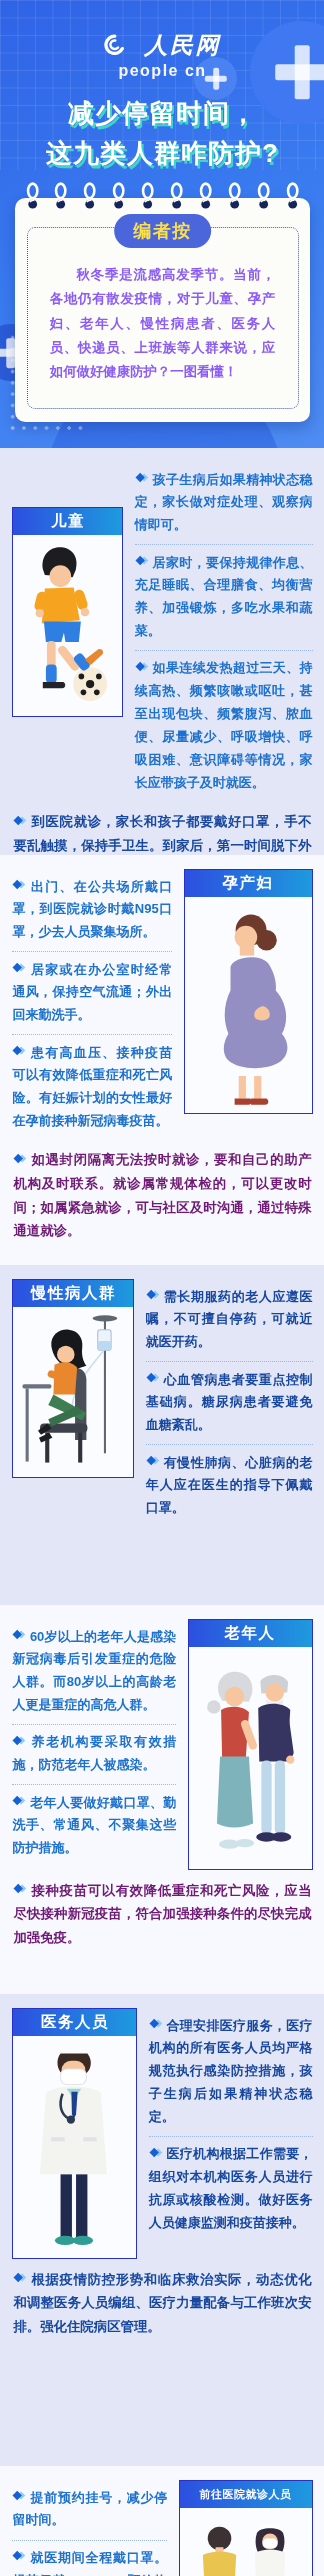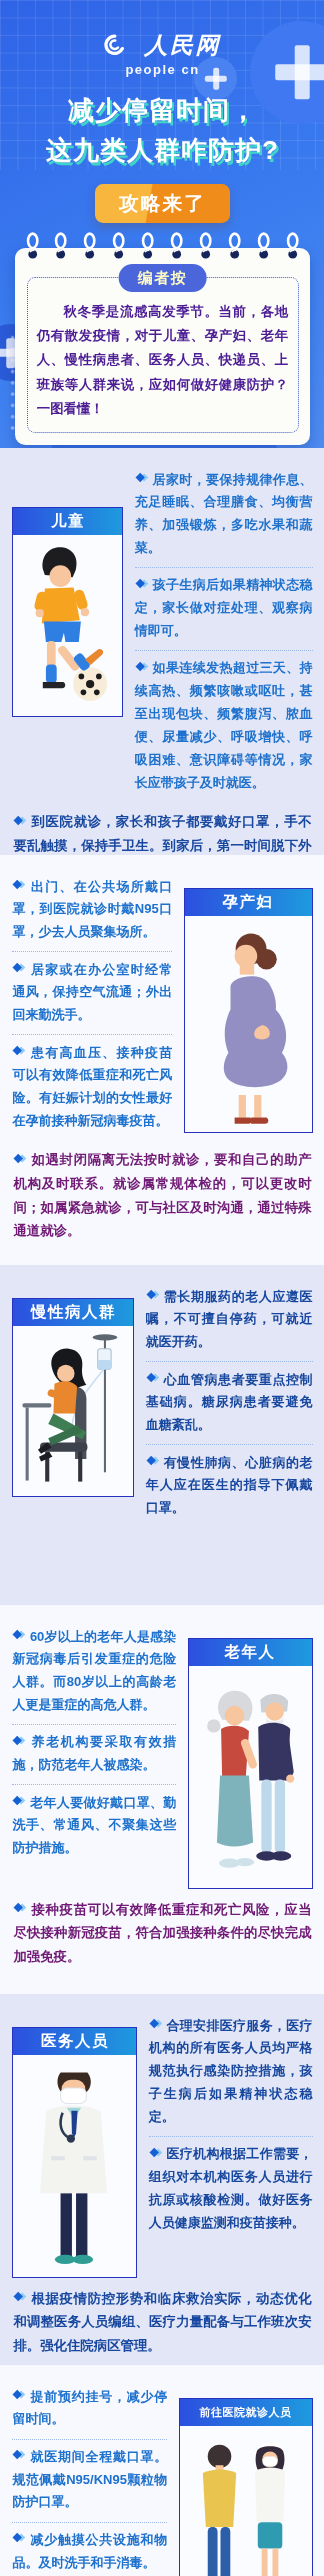--- a/index.html
+++ b/index.html
@@ -13,40 +13,40 @@
   .c1{width:103px;height:103px;right:-28px;top:20.6px;background:#3f78f0;}
   .c2{width:43px;height:43px;right:88px;top:57px;background:#4a82f2;}
   .c3{width:57px;height:57px;left:-18px;bottom:67px;background:#2b5bd8;}
   .c4{width:237px;height:237px;left:46px;bottom:-155px;background:#2e62e2;opacity:.55;}
   .cross::before,.cross::after{content:"";position:absolute;left:50%;top:50%;width:52%;height:15%;background:rgba(255,255,255,.8);border-radius:2.1px;transform:translate(-50%,-50%);}
   .cross::after{transform:translate(-50%,-50%) rotate(90deg);}
   .dots{position:absolute;left:7.2px;bottom:13.4px;width:82px;height:103px;background-image:radial-gradient(rgba(255,255,255,.45) 1.5px,transparent 1.8px);background-size:11.3px 11.3px;}
   .header-inner{position:relative;z-index:2;}
   .logo{display:flex;align-items:center;justify-content:center;gap:19px;padding-top:30px;}
   .logo-cn{font-size:23px;letter-spacing:2.6px;font-style:italic;}
-  .logo-en{font-size:13px;letter-spacing:1.5px;margin-top:1px;opacity:.95;}
+  .logo-en{font-size:16px;letter-spacing:1.5px;margin-top:1px;opacity:.95;}
   .title{margin:14.4px 5.2px 0;font-size:26px;line-height:1.52;letter-spacing:1px;text-shadow:2.1px 2.6px 0 #3fd4c8;font-weight:800;}
   .badge{display:inline-block;margin-top:13.4px;background:linear-gradient(100deg,#f9b63e 40%,#ef8c1a 41%);color:#fff;font-size:19.6px;letter-spacing:2.1px;padding:6.2px 24px;border-radius:8.2px;box-shadow:0 4.1px 9.3px rgba(120,60,0,.25);}
   .note{width:272px;margin:25px auto 0;background:#fcfcf8;border-radius:10.3px;position:relative;padding:15.5px 11.3px 12.4px;box-shadow:0 5.2px 13.4px rgba(15,35,110,.28);}
   .rings{position:absolute;top:-16.5px;left:10.3px;right:10.3px;display:flex;justify-content:space-between;z-index:3;}
   .ring{display:block;line-height:0;}
   .dotted{position:relative;border:1.5px dotted #4058c8;border-radius:8.2px;padding:21.6px 9.3px 10.3px;margin-top:13.4px;}
-  .pill{position:absolute;top:-14px;left:50%;transform:translateX(-50%);background:#4a66da;color:#fef9c3;font-size:15px;letter-spacing:1.5px;padding:4.6px 19.6px;border-radius:515px;white-space:nowrap;}
-  .note-text{margin:0;font-size:13.4px;line-height:1.82;color:#4c1d95;text-align:justify;text-indent:2em;}
+  .pill{position:absolute;top:-14px;left:50%;transform:translateX(-50%);background:#4a66da;color:#fde047;font-size:18px;letter-spacing:1.5px;padding:4.6px 19.6px;border-radius:515px;white-space:nowrap;}
+  .note-text{margin:13px;font-size:13.4px;line-height:1.82;color:#8b5cf6;text-align:justify;text-indent:2em;}
 
   
   .group{position:relative;overflow:hidden;padding:14.4px 12.4px 0;box-sizing:border-box;}
   .group.lav{background:#e2e6f7;}
   .group.lite{background:#f7f9ff;}
-  .s1{height:407px}.s2{height:410px}.s3{height:340px}.s4{height:389px}.s5{height:371px}
+  .s1{height:407px}.s2{height:410px}.s3{height:340px}.s4{height:389px}.s5{height:472px}
   .s6{height:270px}
   .cols{display:flex;gap:11.3px;align-items:flex-start;}
   .side{flex:1;min-width:0;}
   .side-right .card{order:2;}
-  .card{background:#fff;border:1.5px solid #2733c0;flex:0 0 auto;margin-top:19px;box-sizing:content-box;}
+  .card{background:#fff;border:1.5px solid #2733c0;flex:0 0 auto;margin-top:0;box-sizing:content-box;}
   .s1 .card{margin-top:45px;}
   .card-title{height:27px;display:flex;align-items:center;justify-content:center;background:linear-gradient(90deg,#2c4fe0,#1e9ade);color:#fff;font-size:15.5px;letter-spacing:1.5px;white-space:nowrap;}
   .s6 .card-title,.s9 .card-title{font-size:11px;letter-spacing:0.5px;}
   .card-art{background:#fbfcff;overflow:hidden;}
   .card-art svg{display:block;width:100%;height:100%;}
   .s1 .card{width:109px}.s1 .card-art{height:181px}
   .s2 .card{width:127px}.s2 .card-art{height:216px}
   .s3 .card{width:120px}.s3 .card-art{height:170px}
   .s4 .card{width:123px}.s4 .card-art{height:222px}
   .s5 .card{width:123px}.s5 .card-art{height:222px}
@@ -78,21 +78,20 @@
         <span class="logo-mark">
           <svg width="21.6" height="21.6" viewBox="0 0 40 40">
               <path d="M20 4a16 16 0 1 0 14 23" fill="none" stroke="#fff" stroke-width="6" stroke-linecap="round"></path>
               <path d="M21 12a8 8 0 1 0 5 13" fill="none" stroke="#fff" stroke-width="4.5" stroke-linecap="round"></path>
             </svg>
         </span>
         <span class="logo-cn">人民网</span>
       </div>
       <div class="logo-en">people cn</div>
       <h1 class="title"><span>减少停留时间，</span><br><span>这九类人群咋防护?</span></h1>
-      <div class="badge">攻略来了</div>
       <div class="note">
         <div class="rings">
             <span class="ring"><svg width="13.4" height="30" viewBox="0 0 26 58">
                 <ellipse cx="13" cy="17" rx="9" ry="14" fill="none" stroke="#fff" stroke-width="5"></ellipse>
                 <circle cx="13" cy="43" r="8.5" fill="#15245a"></circle>
                 <path d="M7.5 39a8 8 0 0 1 9-3.5" stroke="#fff" stroke-width="3.2" fill="none"></path>
               </svg></span>
             <span class="ring"><svg width="13.4" height="30" viewBox="0 0 26 58">
                 <ellipse cx="13" cy="17" rx="9" ry="14" fill="none" stroke="#fff" stroke-width="5"></ellipse>
                 <circle cx="13" cy="43" r="8.5" fill="#15245a"></circle>
@@ -174,25 +173,25 @@
                 <rect x="100" y="212" width="17" height="56" rx="8" fill="#f7c59e" transform="rotate(-38 108 240)"></rect>
                 <rect x="124" y="230" width="20" height="34" rx="8" fill="#2f7fe2" transform="rotate(-38 134 247)"></rect>
                 <path d="M140 242l26-20c8-2 12 6 7 11l-22 20z" fill="#e8872e"></path>
               </svg>
             </div>
       </div>
       <div class="side">
             <p class="bullet"><span class="dmd"><svg width="14.4" height="12.4" viewBox="-2 -3 32 28">
                   <rect x="12" y="3" width="13" height="13" transform="rotate(45 18.5 9.5)" fill="#8fccf4"></rect>
                   <rect x="2" y="2" width="15" height="15" transform="rotate(45 9.5 9.5)" fill="#1560d4"></rect>
+                </svg></span><span class="btext">孩子生病后如果精神状态稳定，家长做对症处理、观察病情即可。</span></p>
+            <p class="bullet"><span class="dmd"><svg width="14.4" height="12.4" viewBox="-2 -3 32 28">
+                  <rect x="12" y="3" width="13" height="13" transform="rotate(45 18.5 9.5)" fill="#8fccf4"></rect>
+                  <rect x="2" y="2" width="15" height="15" transform="rotate(45 9.5 9.5)" fill="#1560d4"></rect>
                 </svg></span><span class="btext">居家时，要保持规律作息、充足睡眠、合理膳食、均衡营养、加强锻炼，多吃水果和蔬菜。</span></p>
-            <p class="bullet"><span class="dmd"><svg width="14.4" height="12.4" viewBox="-2 -3 32 28">
-                  <rect x="12" y="3" width="13" height="13" transform="rotate(45 18.5 9.5)" fill="#8fccf4"></rect>
-                  <rect x="2" y="2" width="15" height="15" transform="rotate(45 9.5 9.5)" fill="#1560d4"></rect>
-                </svg></span><span class="btext">孩子生病后如果精神状态稳定，家长做对症处理、观察病情即可。</span></p>
             <p class="bullet"><span class="dmd"><svg width="14.4" height="12.4" viewBox="-2 -3 32 28">
                   <rect x="12" y="3" width="13" height="13" transform="rotate(45 18.5 9.5)" fill="#8fccf4"></rect>
                   <rect x="2" y="2" width="15" height="15" transform="rotate(45 9.5 9.5)" fill="#1560d4"></rect>
                 </svg></span><span class="btext">如果连续发热超过三天、持续高热、频繁咳嗽或呕吐，甚至出现包块、频繁腹泻、脓血便、尿量减少、呼吸增快、呼吸困难、意识障碍等情况，家长应带孩子及时就医。</span></p>
           </div>
     </div>
     <div class="fulls">
           <p class="bullet"><span class="dmd"><svg width="14.4" height="12.4" viewBox="-2 -3 32 28">
                 <rect x="12" y="3" width="13" height="13" transform="rotate(45 18.5 9.5)" fill="#8fccf4"></rect>
                 <rect x="2" y="2" width="15" height="15" transform="rotate(45 9.5 9.5)" fill="#1560d4"></rect>

